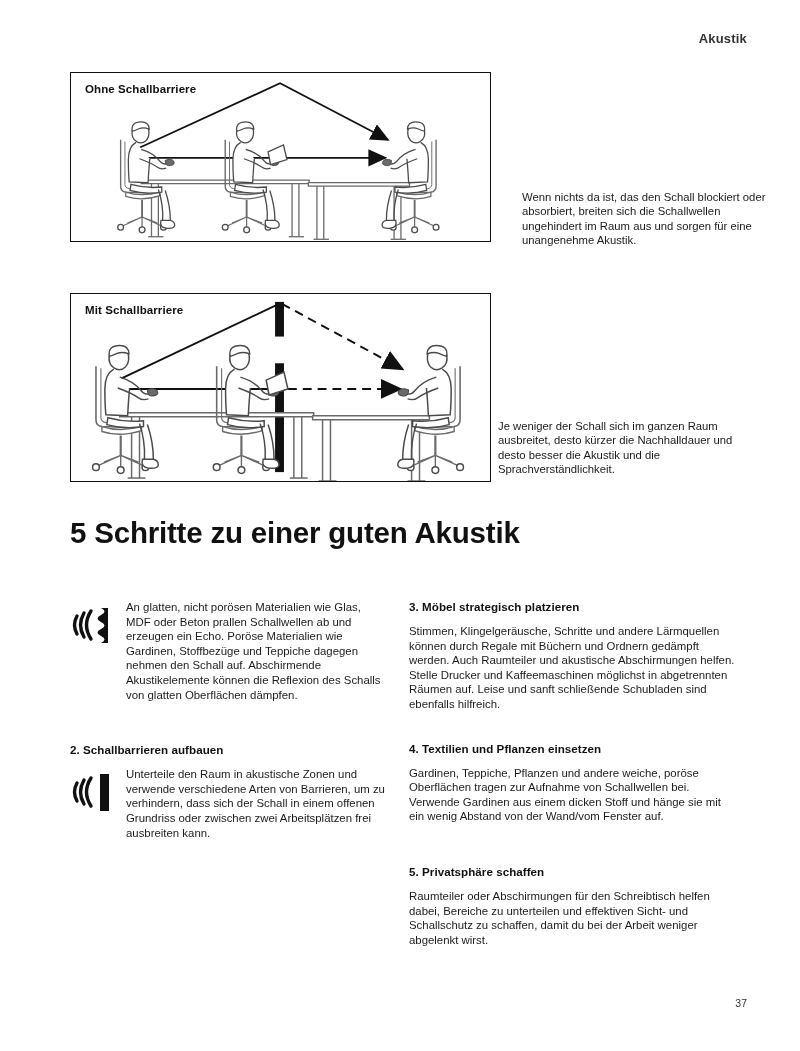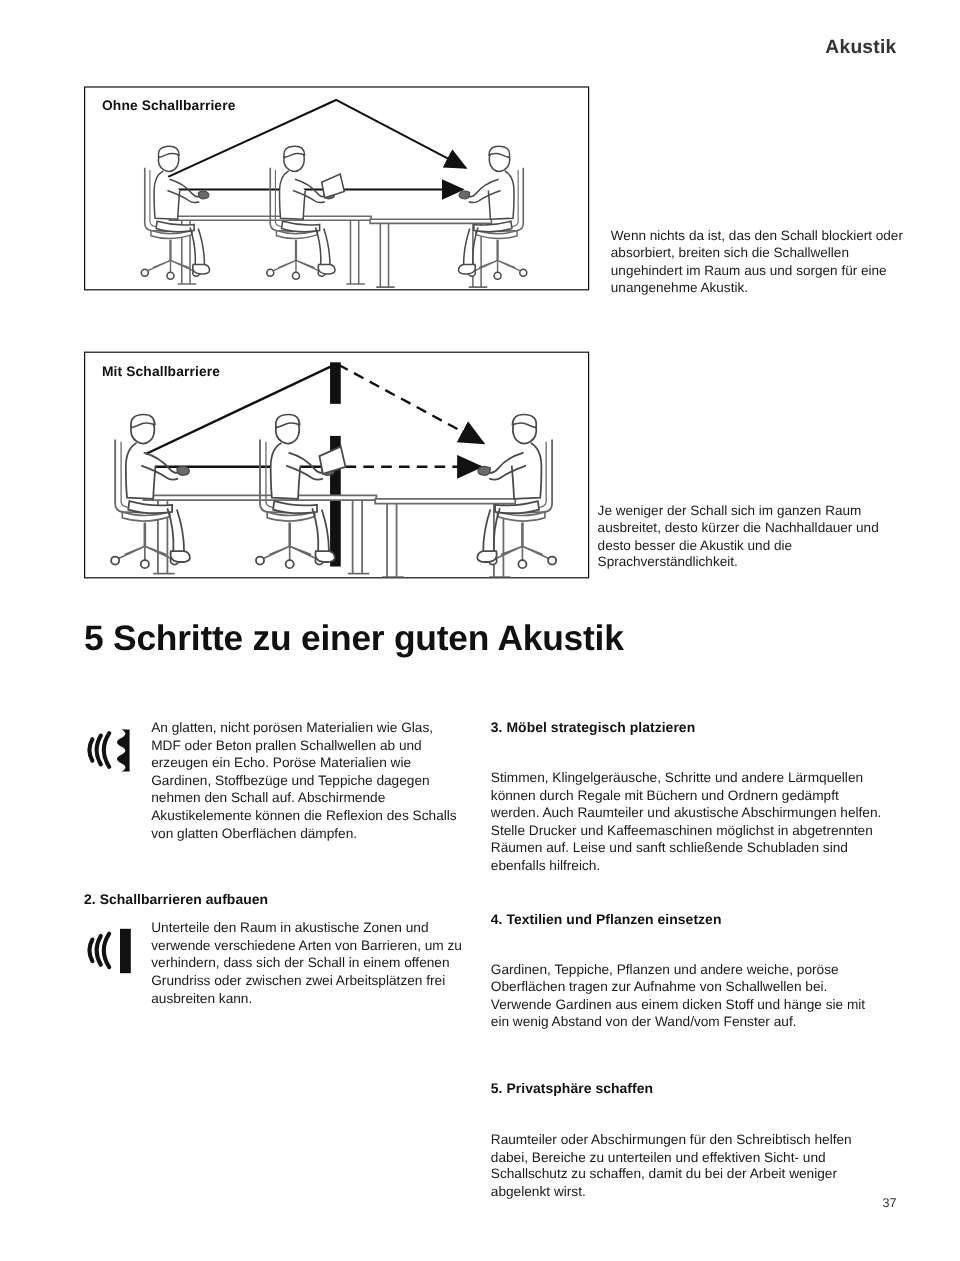--- a/index.html
+++ b/index.html
@@ -21,21 +21,21 @@
     width: 800px;
     height: 1051px;
     overflow: hidden;
   }
 
   
   .running-head {
     position: absolute;
     top: 31px;
     right: 53px;
-    font-size: 16px;
+    font-size: 13px;
     font-weight: 700;
     letter-spacing: 0.2px;
     color: #333333;
     margin-left: 24px;
   }
 
   
   .diagram {
     position: absolute;
     border: 1.4px solid #111111;
@@ -64,21 +64,21 @@
   }
 
   
   .caption {
     position: absolute;
     font-size: 11.3px;
     line-height: 14.4px;
     color: #1b1b1b;
     width: 252px;
   }
-  #caption-1 { left: 509px; top: 190px; }
+  #caption-1 { left: 522px; top: 190px; }
   #caption-2 { left: 498px; top: 419px; width: 258px; }
 
   
   .main-heading {
     position: absolute;
     left: 70px;
     top: 496px;
     font-size: 29.5px;
     font-weight: 700;
     letter-spacing: -0.2px;
@@ -109,21 +109,21 @@
     margin-right: 10px;
     padding-top: 2px;
   }
   .step-icon svg { display: block; }
   .step-text {
     flex: 1 1 auto;
     font-size: 11.4px;
     line-height: 14.6px;
     color: #1b1b1b;
   }
-  .step-text.no-icon { padding-left: 0; margin-top: 18px; }
+  .step-text.no-icon { padding-left: 0; }
 
   
   .gap-1 { height: 41px; }
   .gap-2 { height: 30px; }
   .gap-3 { height: 41px; }
 
   
   .page-number {
     position: absolute;
     right: 53px;

